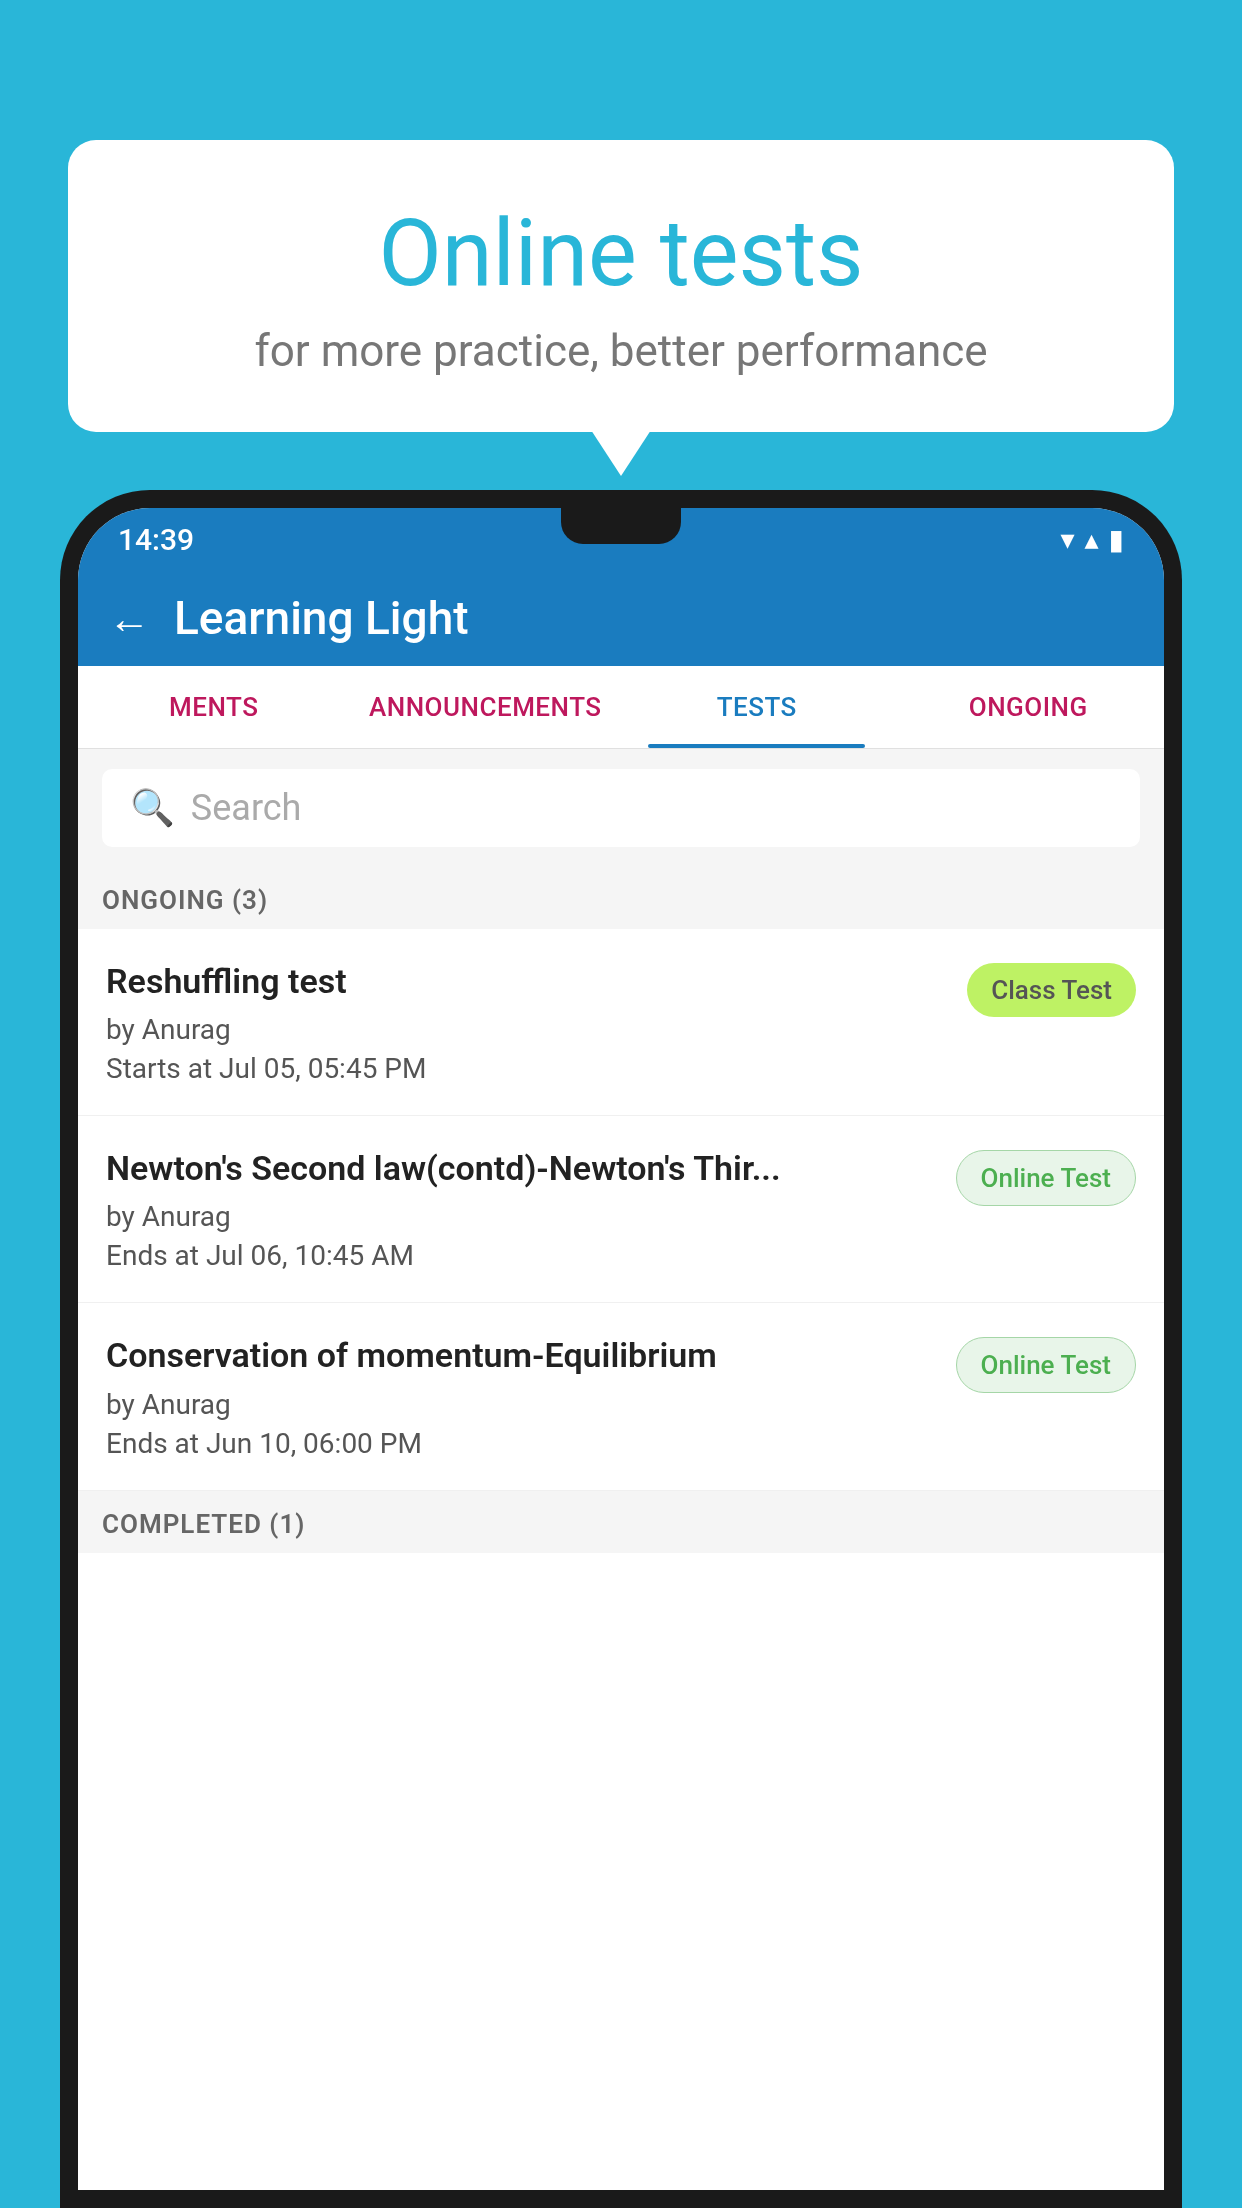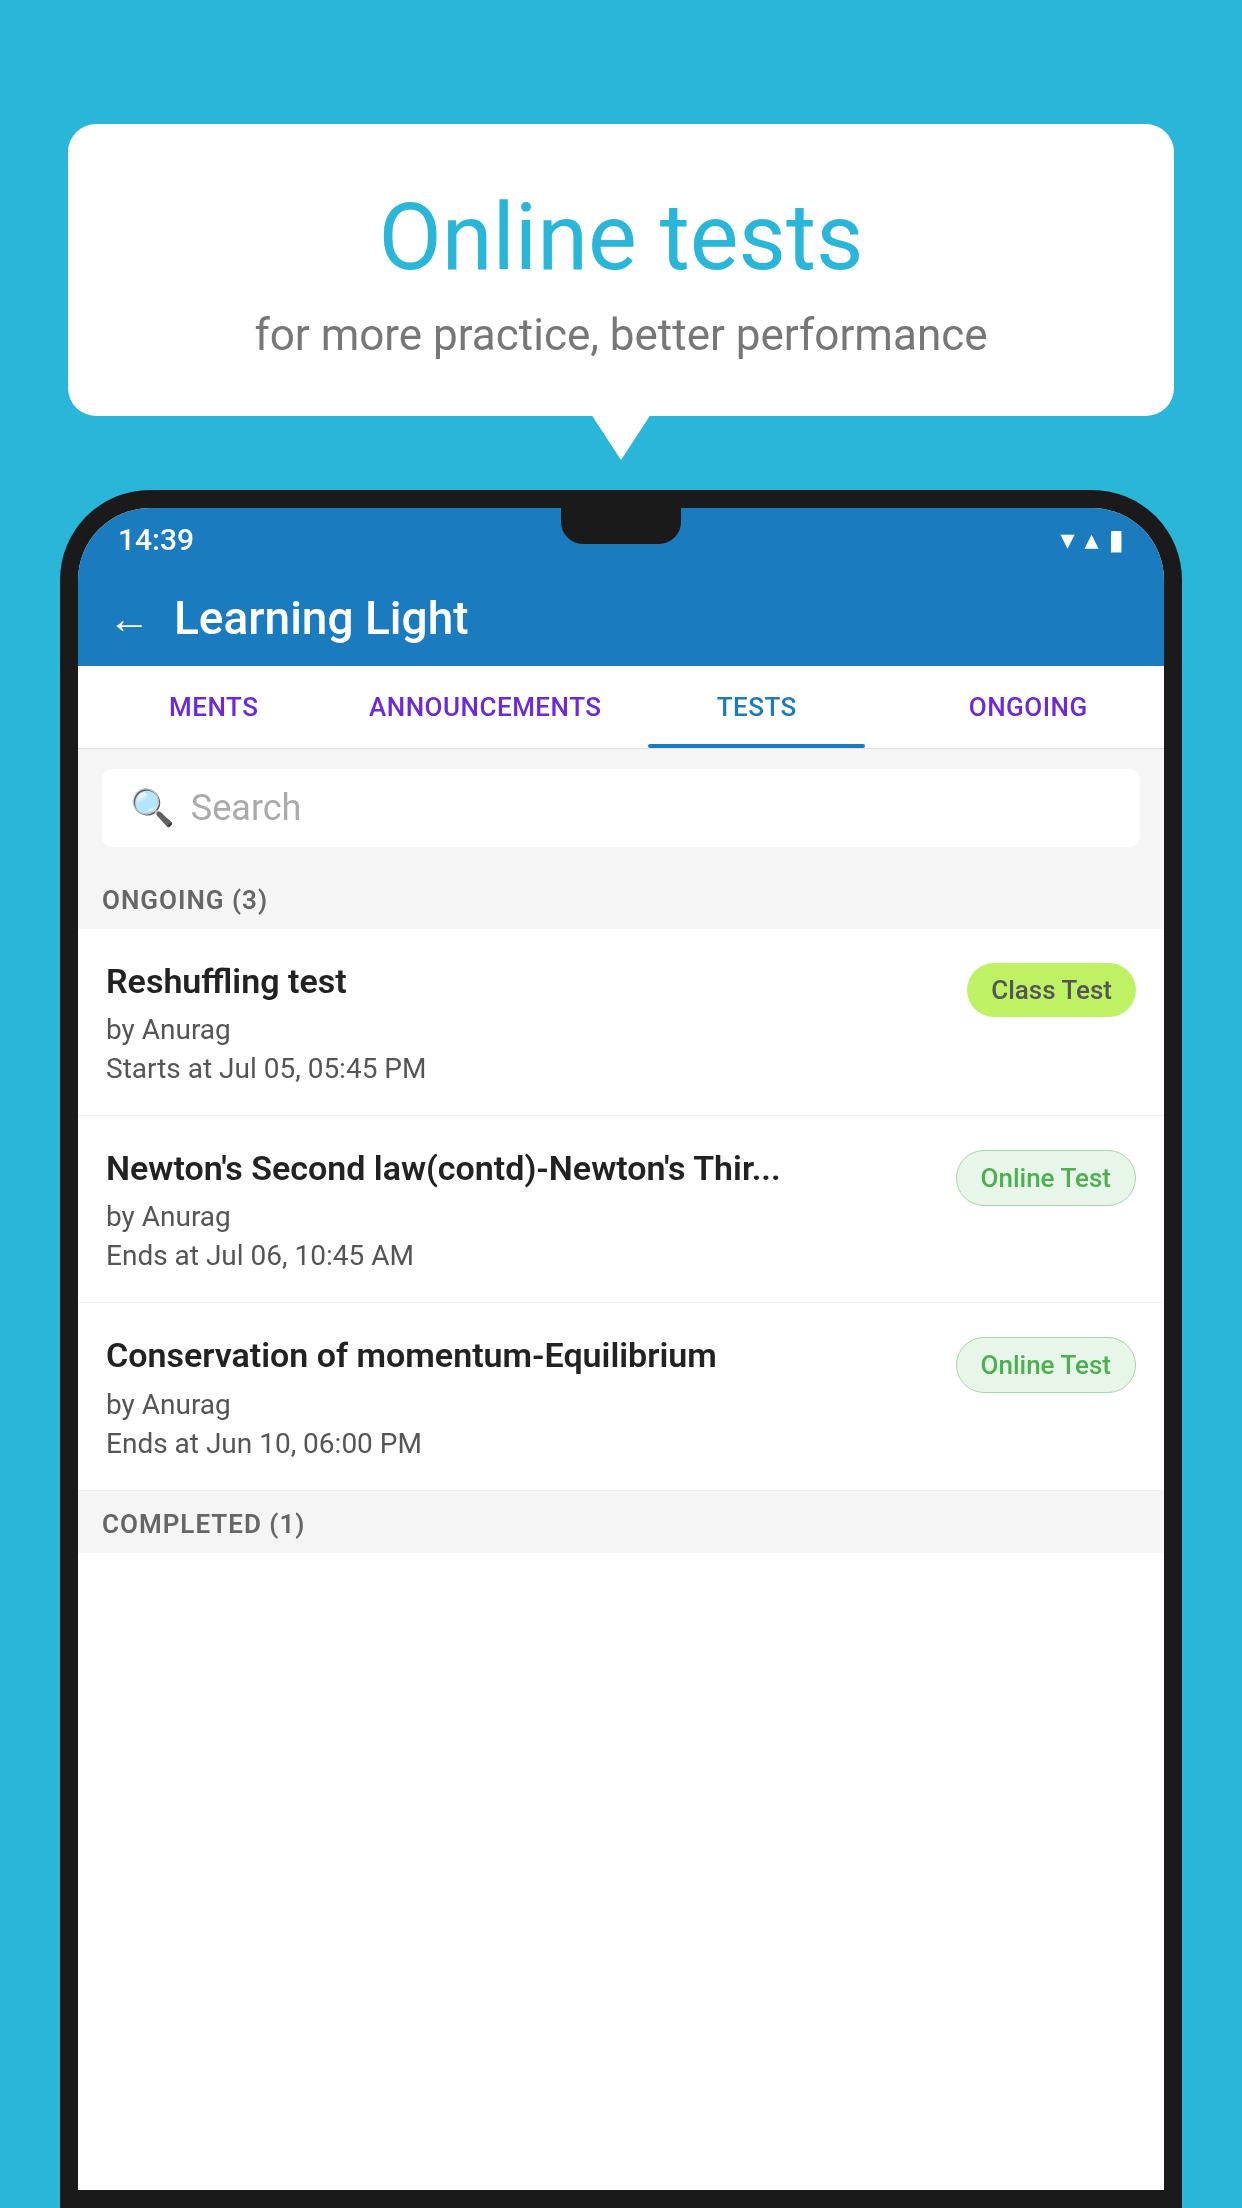--- a/index.html
+++ b/index.html
@@ -8,21 +8,21 @@
       height: 2208px;
       background-color: #29b6d8;
       font-family: 'Roboto', Arial, sans-serif;
       overflow: hidden;
       position: relative;
     }
 
     
     .speech-bubble {
       position: absolute;
-      top: 124px;
+      top: 140px;
       left: 68px;
       right: 68px;
       background: white;
       border-radius: 28px;
       padding: 60px 50px 55px 50px;
       text-align: center;
     }
     .speech-bubble::after {
       content: '';
       position: absolute;
@@ -129,21 +129,21 @@
       display: flex;
       border-bottom: 1px solid #e0e0e0;
       flex-shrink: 0;
     }
     .tab {
       flex: 1;
       text-align: center;
       padding: 26px 10px;
       font-size: 26px;
       font-weight: 500;
-      color: #6d28d9;
+      color: #be185d;
       letter-spacing: 0.5px;
       position: relative;
     }
     .tab.active {
       color: #1a7cbf;
     }
     .tab.active::after {
       content: '';
       position: absolute;
       bottom: 0;

